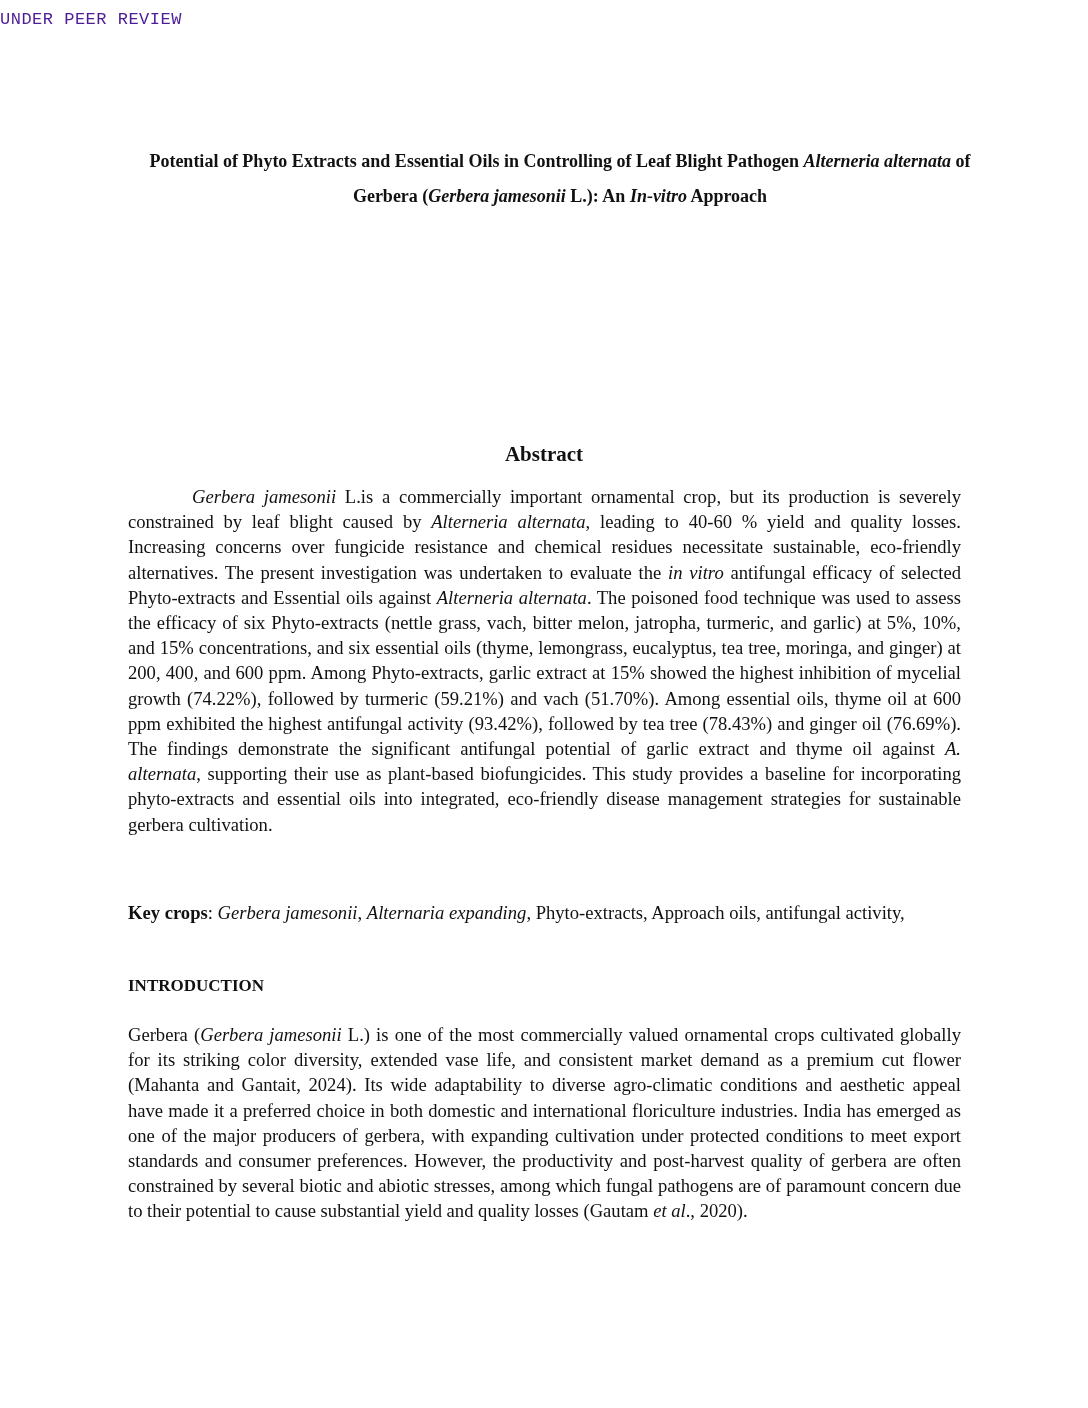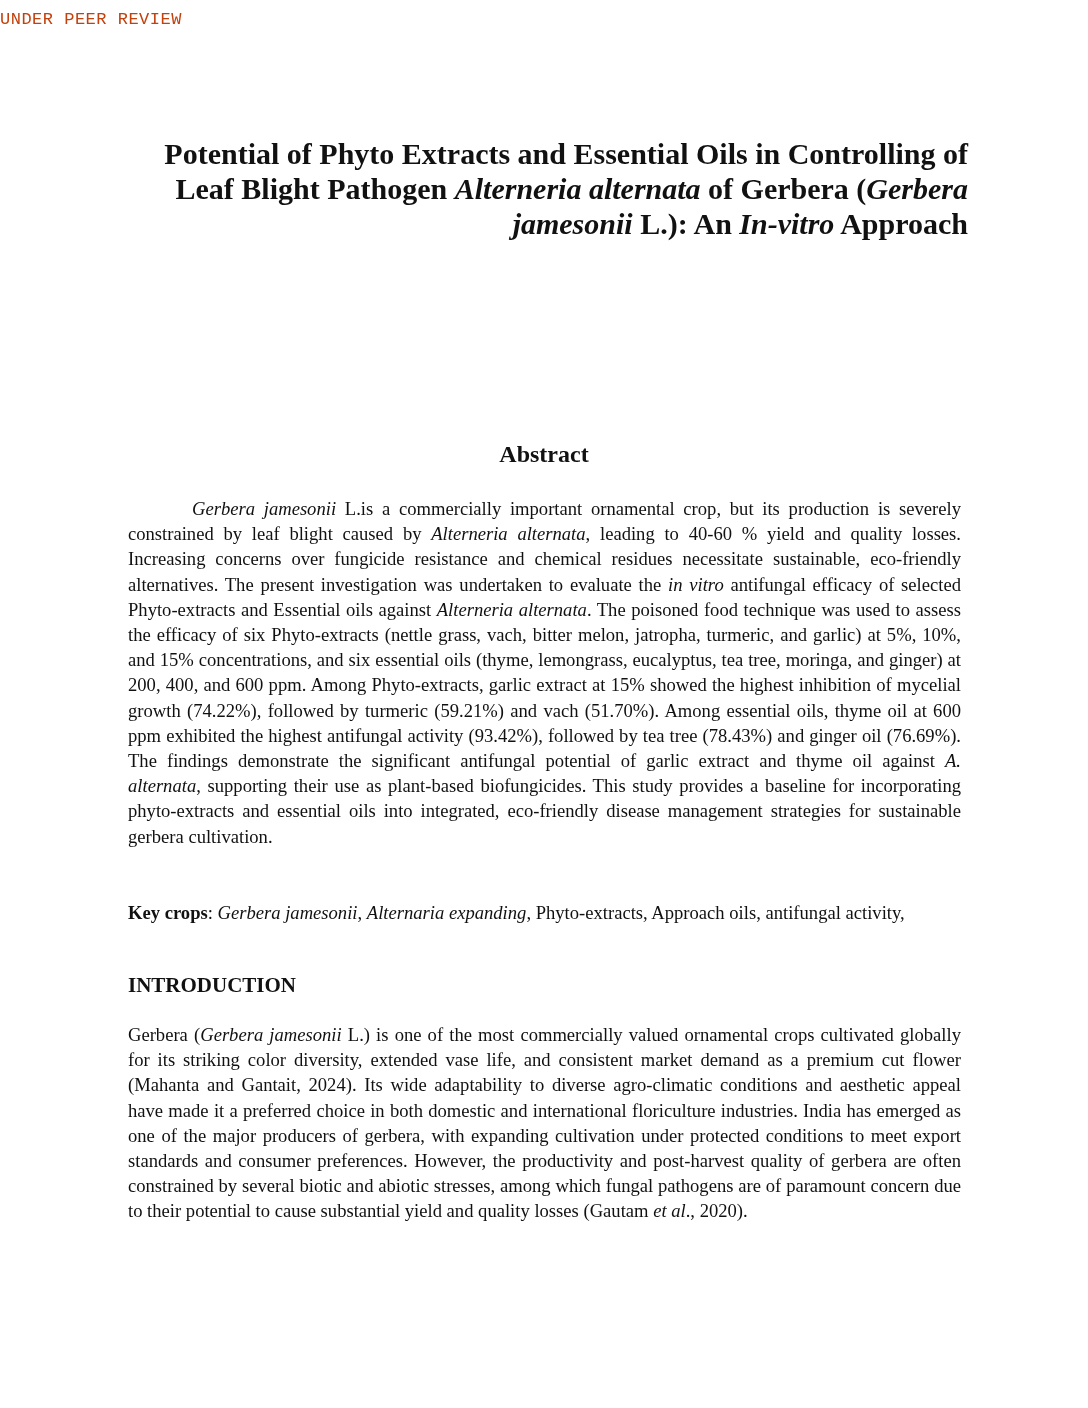--- a/index.html
+++ b/index.html
@@ -14,68 +14,68 @@
     overflow: hidden;
     color: #111111;
     font-family: "Liberation Serif", "DejaVu Serif", serif;
   }
   .watermark {
     position: absolute;
     left: 0;
     top: 10px;
     font-family: "Liberation Mono", "DejaVu Sans Mono", monospace;
     font-size: 17px;
-    color: #c2410c;
+    color: #4c1d95;
     letter-spacing: 0.5px;
     white-space: nowrap;
   }
   .title {
     position: absolute;
     left: 128px;
     width: 832px;
     top: 128px;
-    text-align: right;
+    text-align: center;
     font-weight: bold;
-    font-size: 30px;
+    font-size: 18px;
     line-height: 35px;
-    margin: 8px;
+    margin: 16px;
   }
   .abstract-heading {
     position: absolute;
     left: 128px;
     width: 832px;
     top: 442px;
     text-align: center;
     font-weight: bold;
-    font-size: 24px;
+    font-size: 21px;
     line-height: 25px;
     margin: 0;
   }
   .para {
     position: absolute;
     left: 128px;
     width: 833px;
     font-size: 18.6px;
     line-height: 25.2px;
     text-align: justify;
     margin: 0;
   }
   .abstract-body {
-    top: 496px;
+    top: 484px;
     text-indent: 64px;
   }
   .keywords {
     top: 900px;
   }
   .intro-heading {
     position: absolute;
     left: 128px;
     top: 973px;
     font-weight: bold;
-    font-size: 21px;
+    font-size: 17px;
     line-height: 25px;
     margin: 0;
   }
   .intro-body {
     top: 1022px;
   }
   .i { font-style: italic; }
   .b { font-weight: bold; }
 </style>
 </head>

